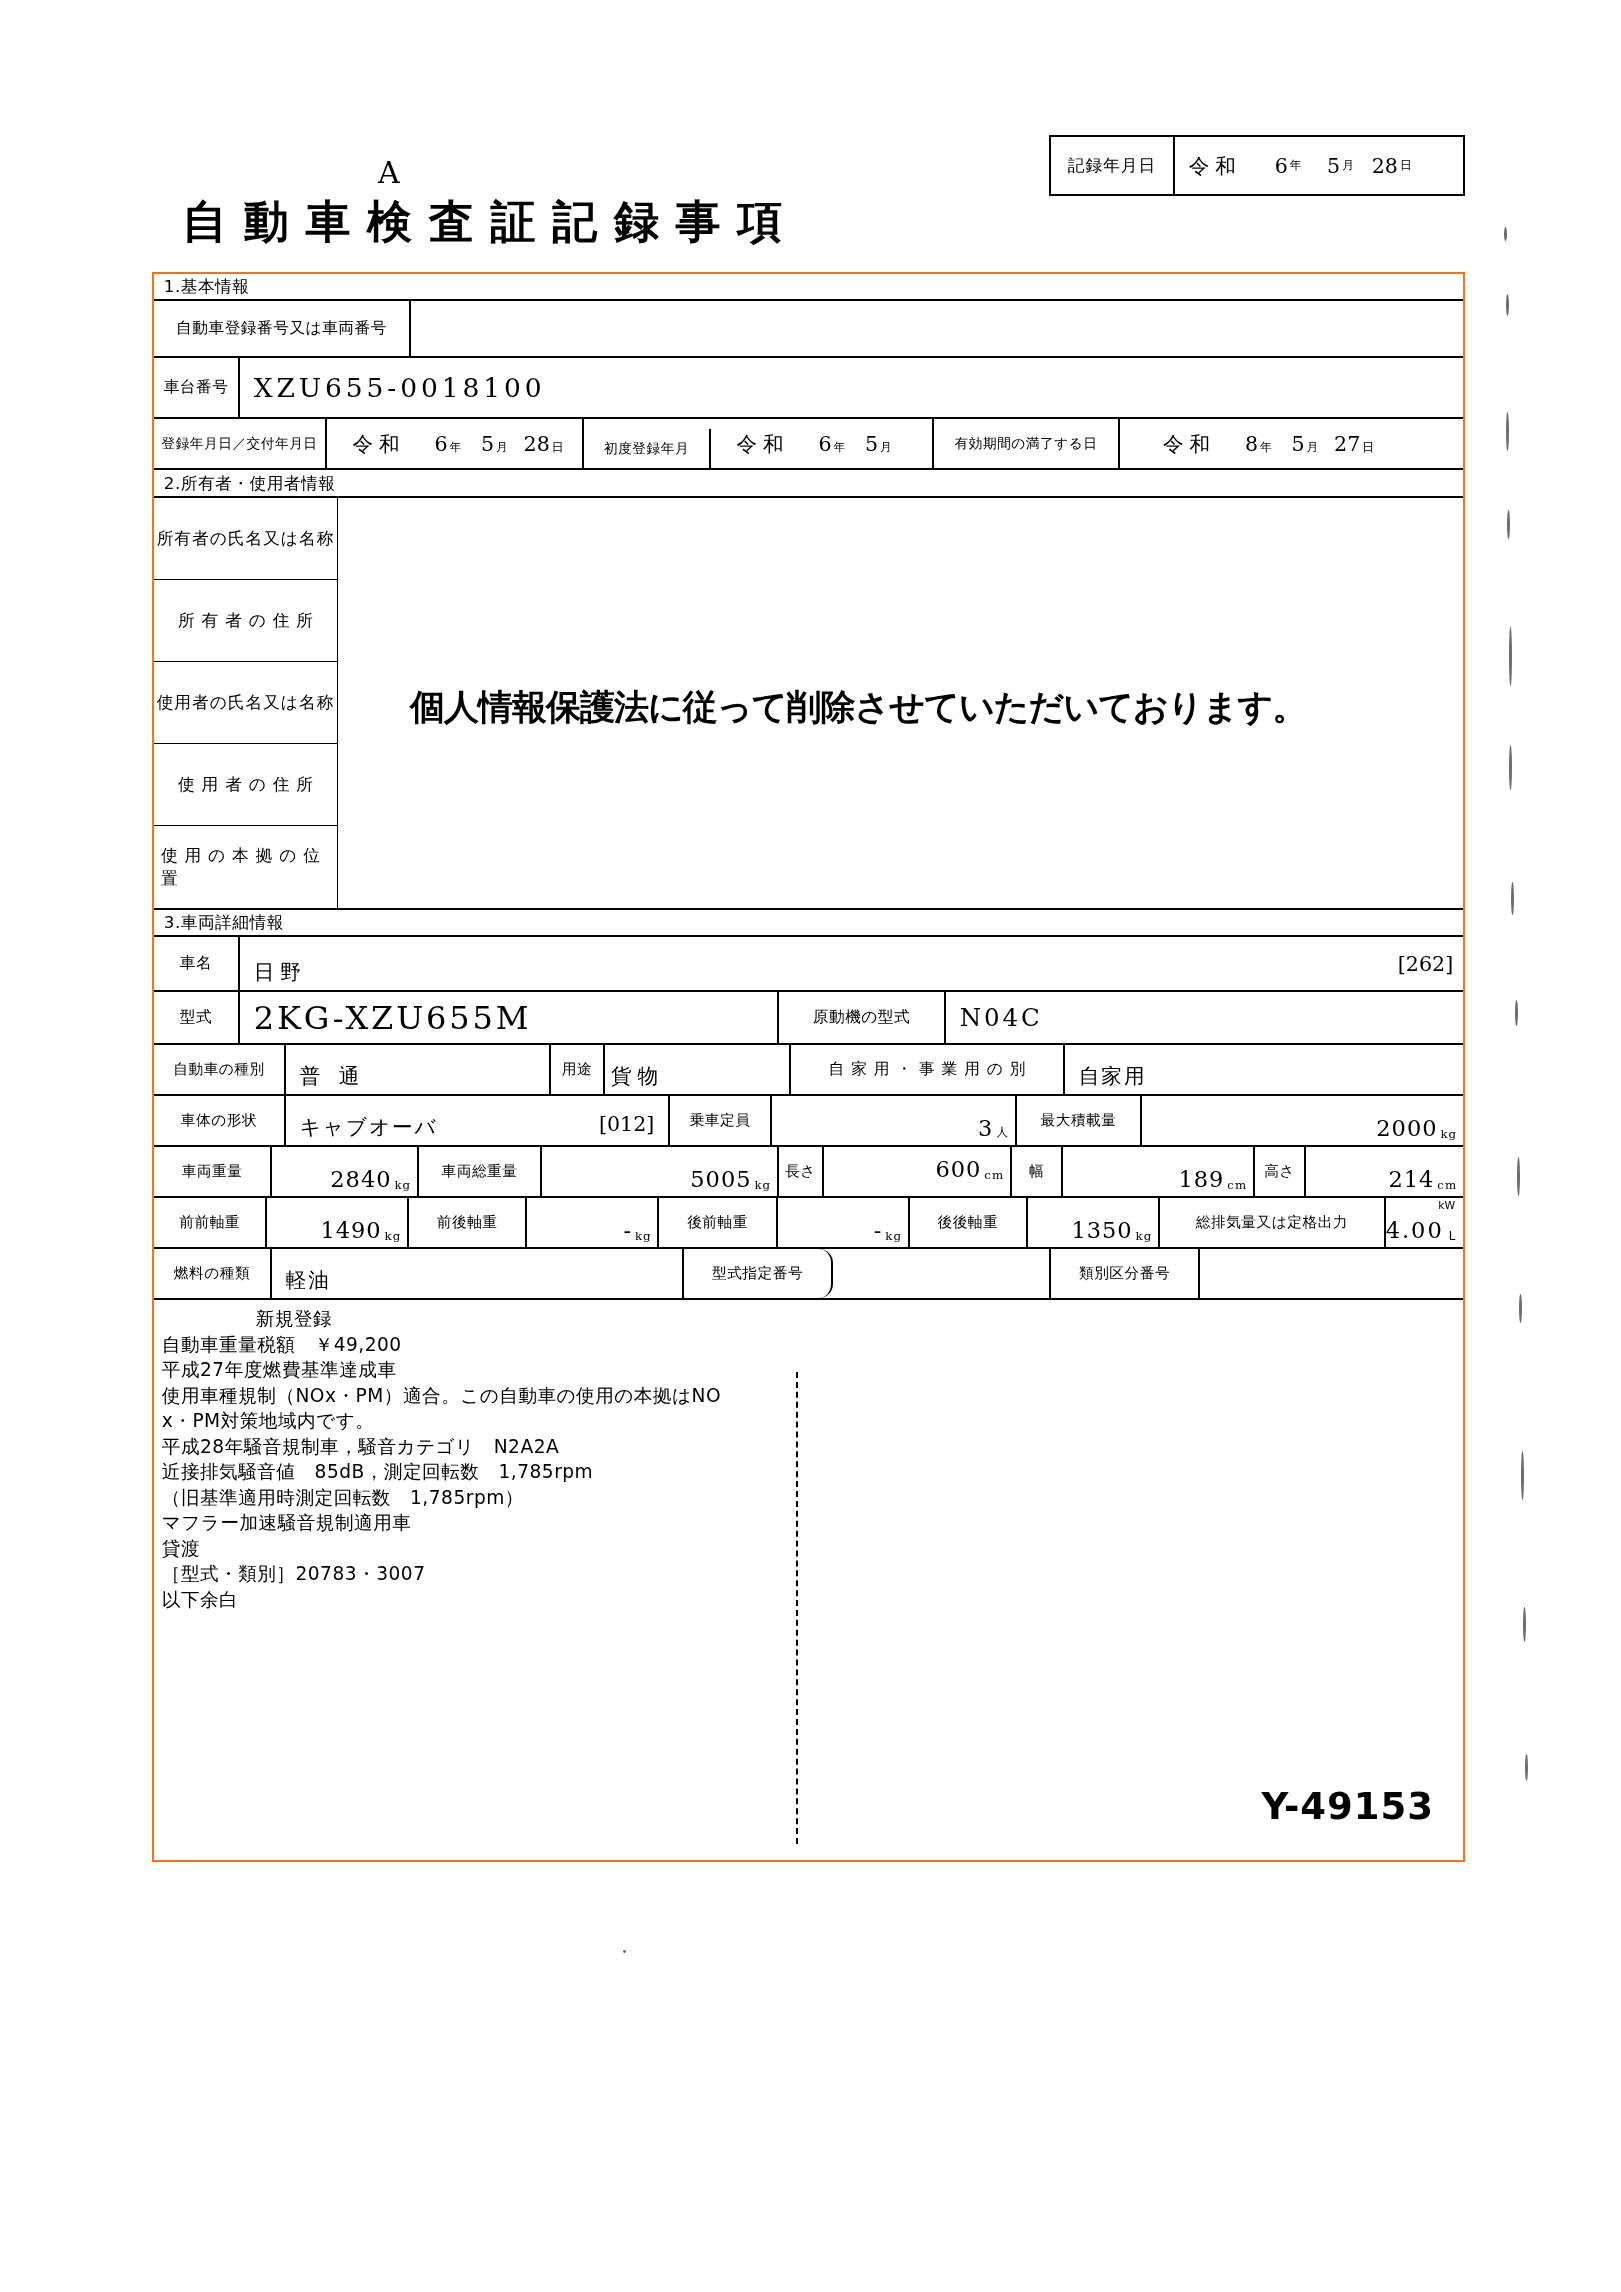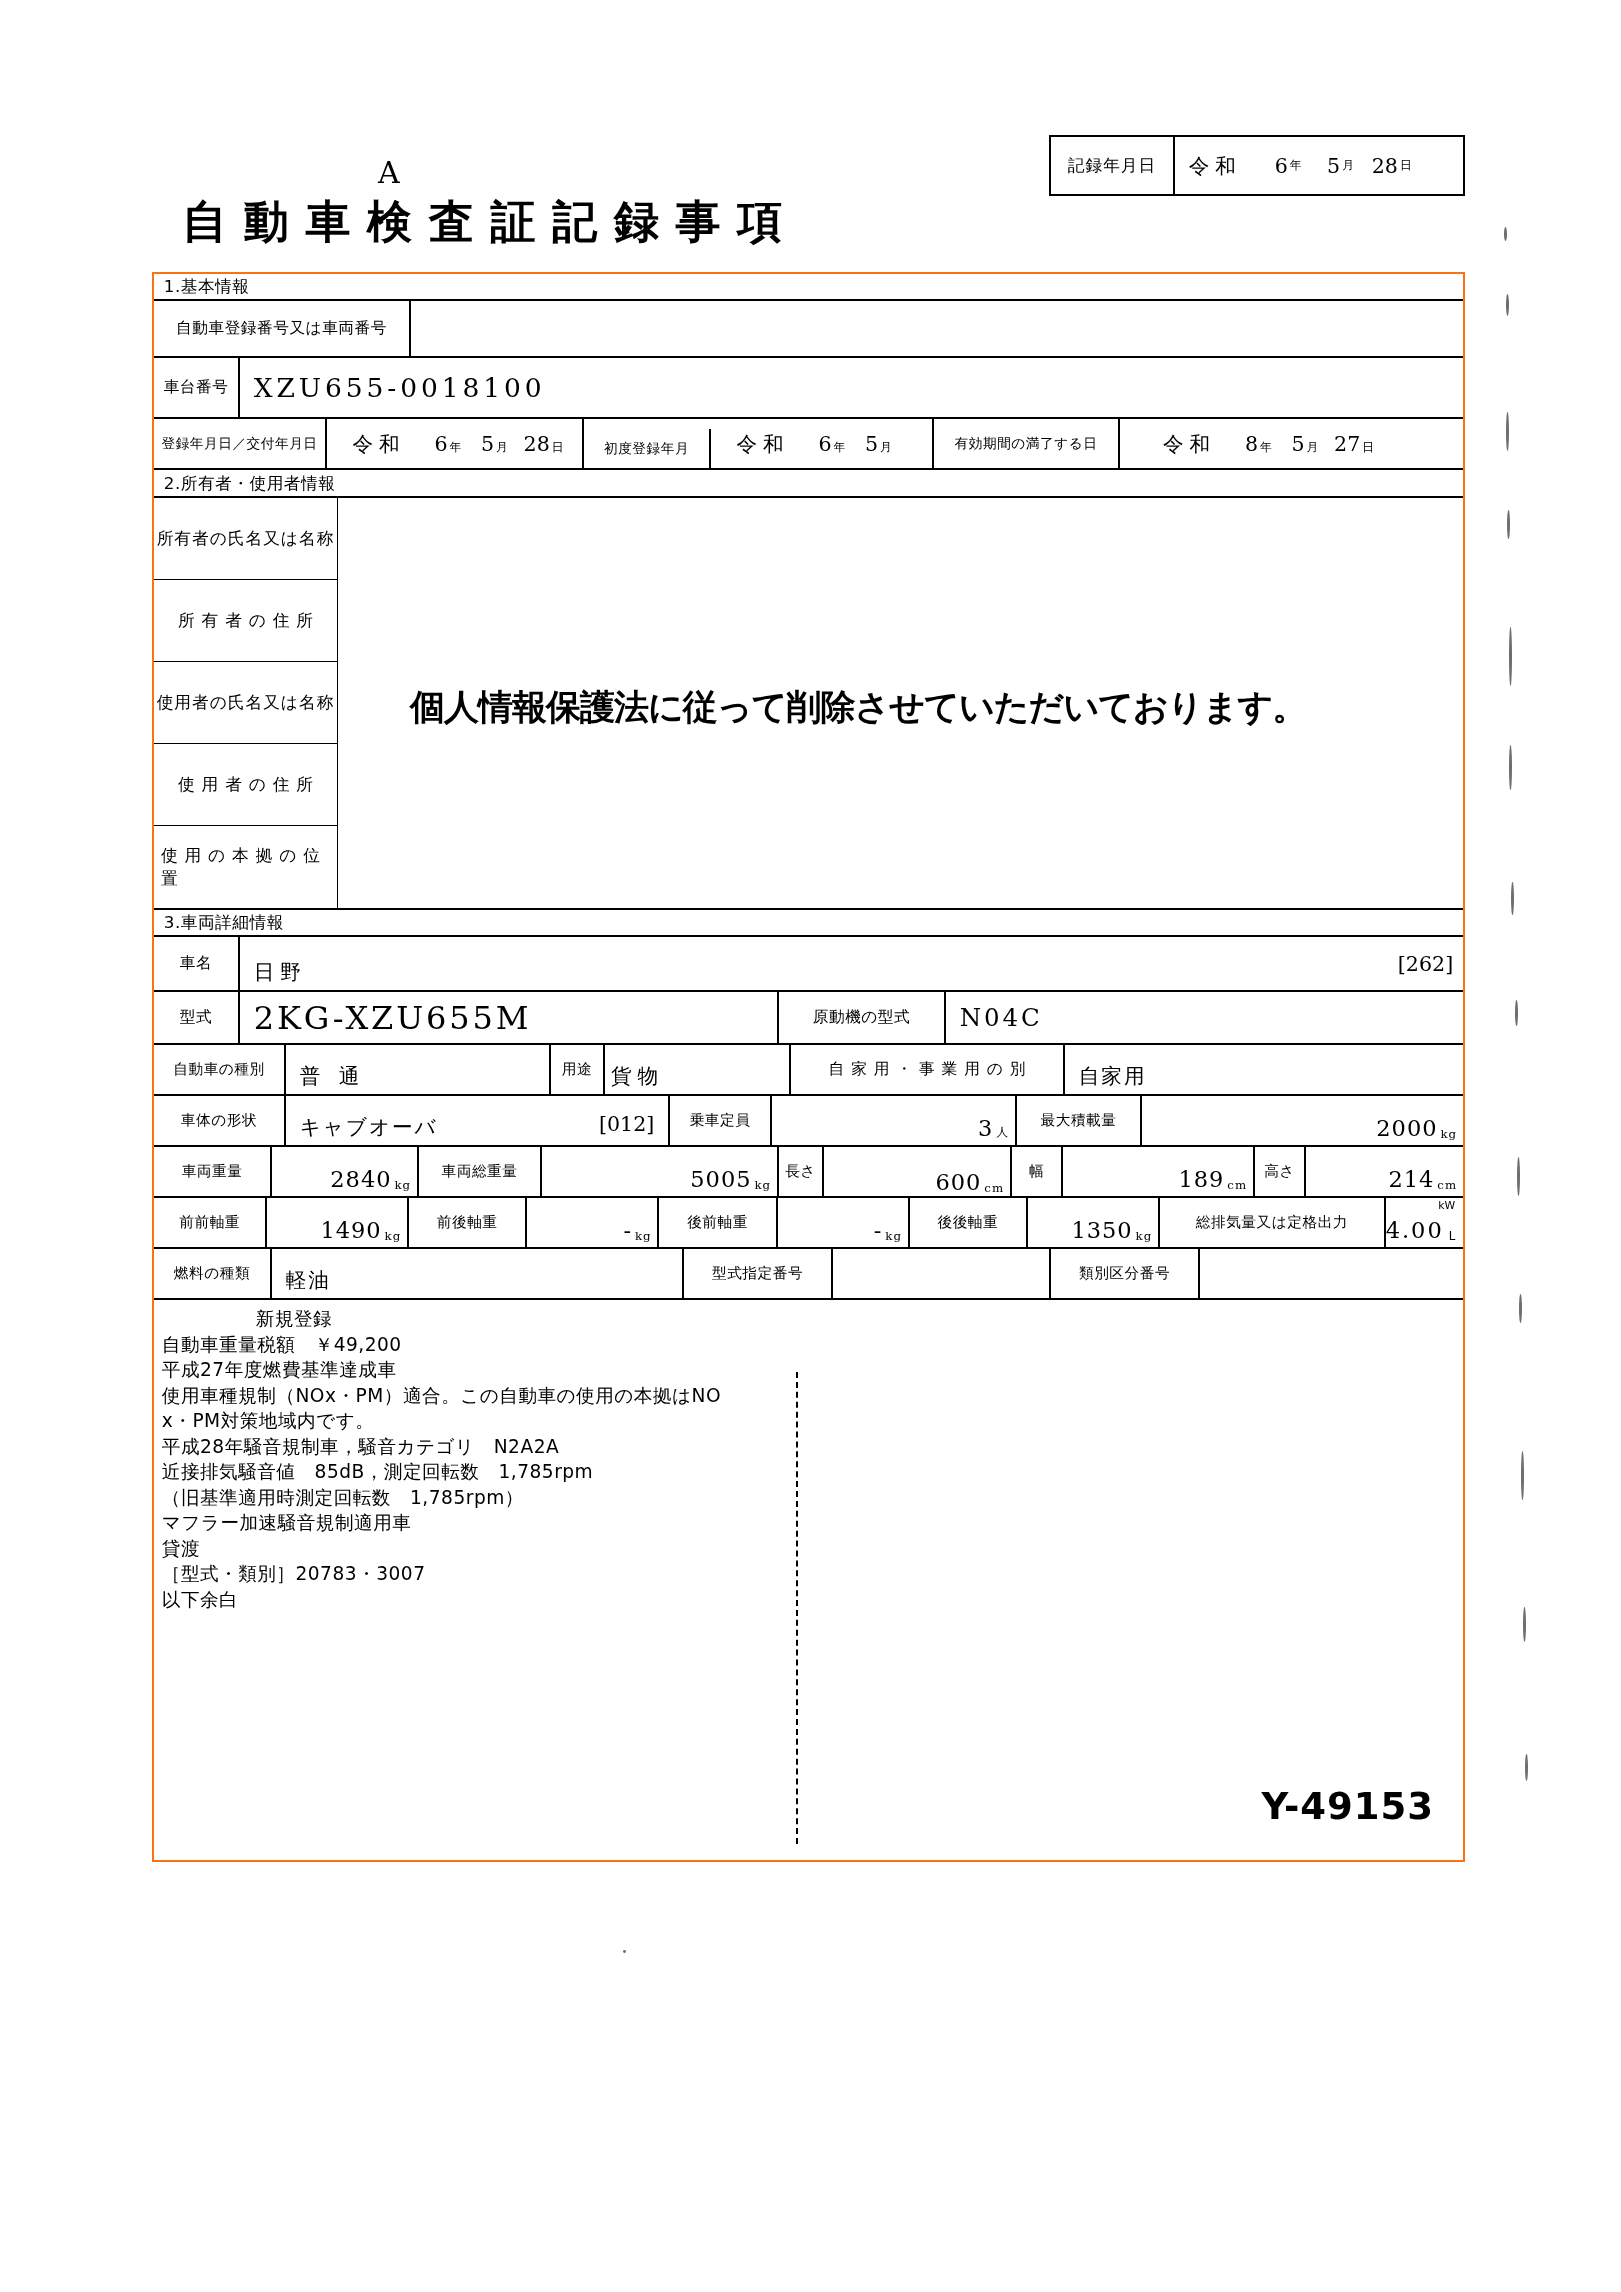--- a/index.html
+++ b/index.html
@@ -269,21 +269,21 @@
       <div class="cell bsep val num-right" style="width:147px;align-items:flex-end;padding-bottom:3.9px;">
         <span>2840</span>
           <span class="unit-s">kg</span>
       </div>
       <div class="cell lbl" style="width:123px;font-size:14.7px;">車両総重量</div>
       <div class="cell bsep val num-right" style="width:237px;align-items:flex-end;padding-bottom:3.9px;">
         <span>5005</span>
           <span class="unit-s">kg</span>
       </div>
       <div class="cell lbl" style="width:45px;font-size:14.7px;">長さ</div>
-      <div class="cell bsep val num-right" style="width:188px;align-items:flex-end;padding-bottom:1px;">
+      <div class="cell bsep val num-right" style="width:188px;align-items:flex-end;padding-bottom:14px;">
         <span>600</span>
           <span class="unit-s">cm</span>
       </div>
       <div class="cell lbl" style="width:51px;font-size:14.7px;">幅</div>
       <div class="cell bsep val num-right" style="width:192px;align-items:flex-end;padding-bottom:3.9px;">
         <span>189</span>
           <span class="unit-s">cm</span>
       </div>
       <div class="cell lbl" style="width:51px;font-size:14.7px;">高さ</div>
       <div class="cell val num-right" style="flex:1;align-items:flex-end;padding-bottom:3.9px;">
@@ -317,21 +317,21 @@
       <div class="cell" style="flex:1;position:relative;justify-content:flex-end;align-items:flex-end;padding:0 7.8px 3.9px 0;">
         <span style="position:absolute;right:7.8px;top:1px;font-size:10.8px;">kW</span>
         <span class="val" style="padding-left:0;">4.00</span>
           <span class="unit-s" style="margin-left:4.9px;">L</span>
       </div>
     </div>
 
     <div class="row" style="height:51px;">
       <div class="cell lbl" style="width:118px;font-size:14.7px;">燃料の種類</div>
       <div class="cell val kanji bsep" style="width:412px;align-items:flex-end;padding-bottom:3.9px;letter-spacing:2px;">軽油</div>
-      <div class="cell lbl" style="width:149px;font-size:14.7px;">型式指定番号</div>
+      <div class="cell lbl" style="width:149px;font-size:14.7px;border-radius:14px;">型式指定番号</div>
       <div class="cell val bsep" style="width:218px;"></div>
       <div class="cell lbl" style="width:149px;font-size:14.7px;">類別区分番号</div>
       <div class="cell val" style="flex:1;"></div>
     </div>
 
 
     <div style="height:549px;position:relative;">
       <div class="remarks">
         <div class="ind">新規登録</div>
         <div>自動車重量税額　￥49,200</div>

